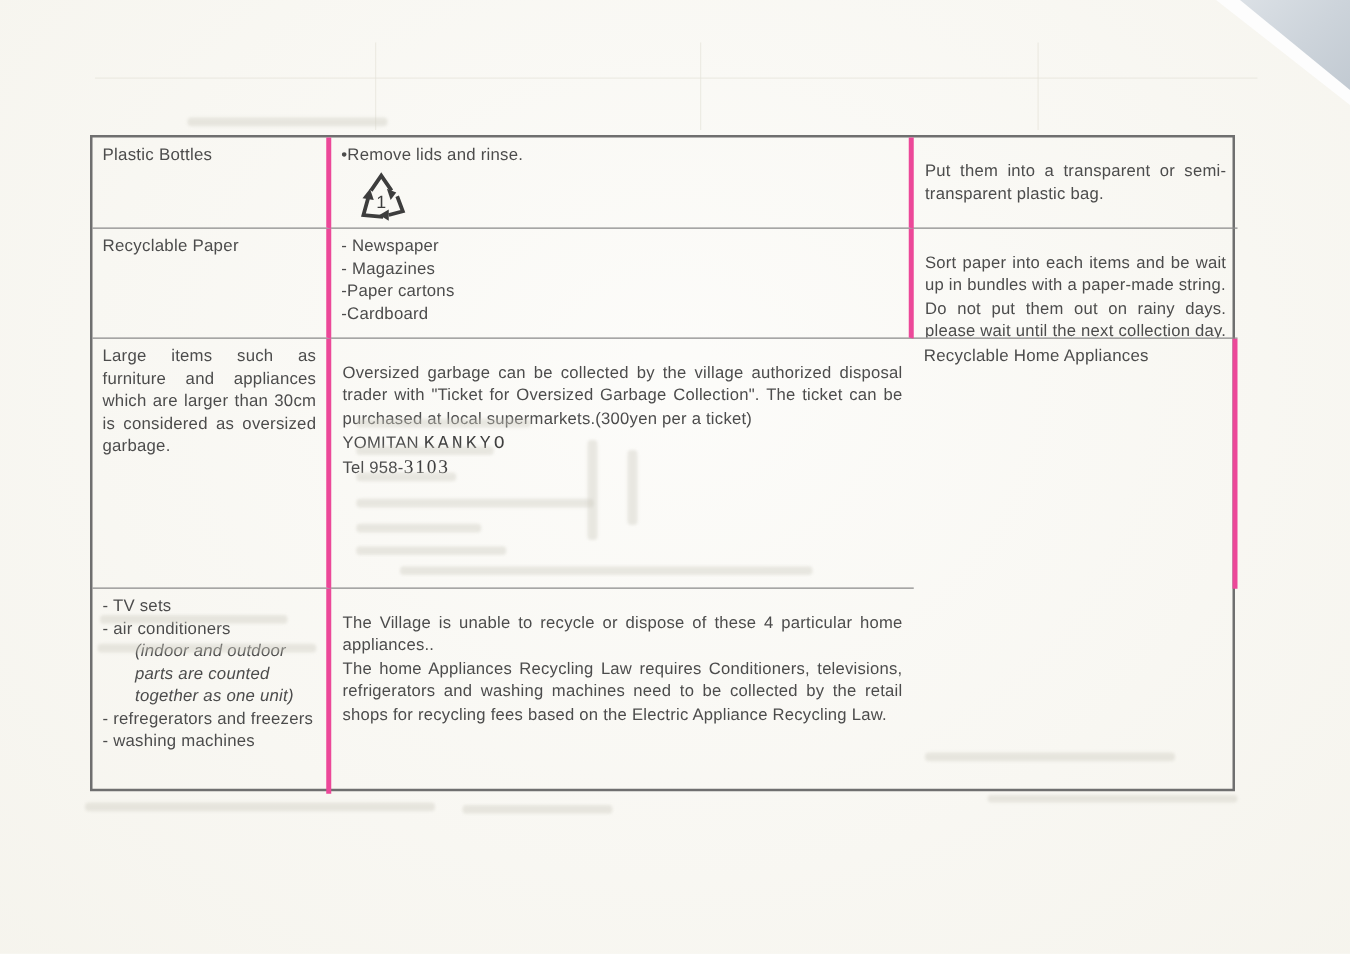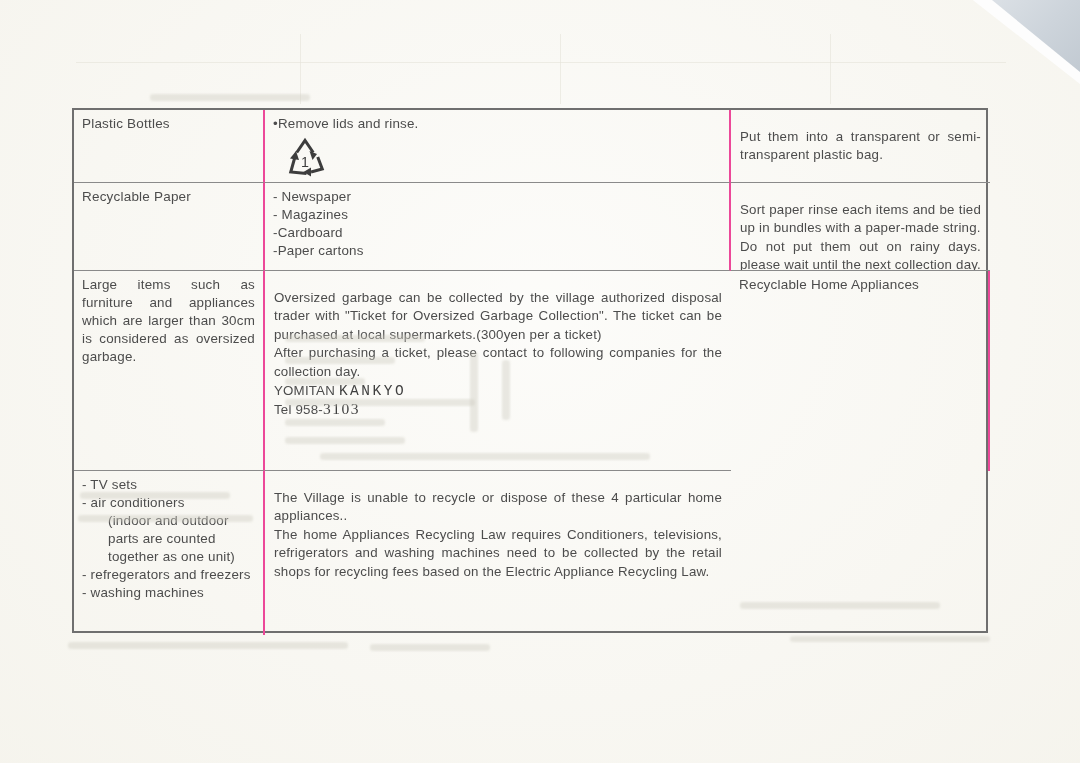--- a/index.html
+++ b/index.html
@@ -29,34 +29,34 @@
   
   .doc-table{
     position:absolute;left:72px;top:108px;width:916px;height:525px;
     display:grid;
     grid-template-columns:191px 466px 259px;
     grid-template-rows:73px 88px 200px 164px;
     border:2px solid #6f6f6f;
     box-sizing:border-box;
   }
   .cell{
-    border-right:2px solid #ec4899;
+    border-right:4px solid #ec4899;
     border-bottom:1px solid #8a8a8a;
     padding:5px 8px 4px 8px;
     box-sizing:border-box;
     overflow:hidden;
     font-size:13.4px;line-height:18px;letter-spacing:.2px;
   }
   .cell.last-col{border-right:none;}
   .cell.last-row{border-bottom:none;}
   .cat{font-size:13.5px;}
   .just{text-align:justify;}
   .cell p{margin:0;}
   .detail{padding:18px 9px 4px 9px;line-height:18.4px;font-size:13.3px;}
-  .indent{padding-left:26px;}
+  .indent{padding-left:26px;font-style:italic;}
   .pet-wrap{margin:3px 0 0 6px;width:52px;text-align:center;}
   .pet-label{font-weight:bold;font-size:12px;letter-spacing:3px;margin-top:-2px;color:#3d3d3d;}
   .serif-wide{font-family:Liberation Mono, monospace;letter-spacing:2.5px;font-size:14.5px;color:#3f3f3f;}
   .serif-num{font-family:"Liberation Serif", serif;letter-spacing:1.5px;font-size:15.5px;color:#3f3f3f;}
   .company-line{margin-top:1px;}
   
   .ghost{
     position:absolute;height:7px;border-radius:3px;
     background:#cfcdc2;opacity:.42;filter:blur(1.3px);
     pointer-events:none;
@@ -107,34 +107,33 @@
   <div class="cell last-col detail">
     <p class="just">Put them into a transparent or semi-transparent plastic bag.</p>
   </div>
 
   <div class="cell cat">
     <span>Recyclable Paper</span>
   </div>
   <div class="cell">
     <div>- Newspaper</div>
     <div>- Magazines</div>
+    <div>-Paper cartons</div>
     <div>-Cardboard</div>
-    <div>-Paper cartons</div>
   </div>
   <div class="cell last-col detail">
-    <p class="just">Sort paper rinse each items and be tied up in bundles with a paper-made string.</p>
+    <p class="just">Sort paper into each items and be wait up in bundles with a paper-made string.</p>
     <p class="just">Do not put them out on rainy days. please wait until the next collection day.</p>
   </div>
 
   <div class="cell">
     <p class="just">Large items such as furniture and appliances which are larger than 30cm is considered as oversized garbage.</p>
   </div>
   <div class="cell last-col detail">
     <p class="just">Oversized garbage can be collected by the village authorized disposal trader with "Ticket for Oversized Garbage Collection". The ticket can be purchased at local supermarkets.(300yen per a ticket)</p>
-    <p class="just">After purchasing a ticket, please contact to following companies for the collection day.</p>
     <div class="company-line">
       <span>YOMITAN</span>
       <span class="serif-wide">KANKYO</span>
     </div>
     <div>
       <span>Tel 958-</span><span class="serif-num">3103</span>
     </div>
 
   </div>
 

